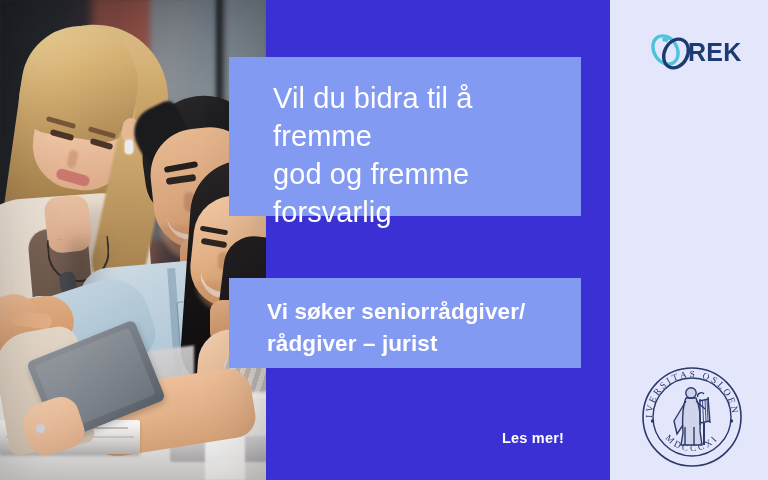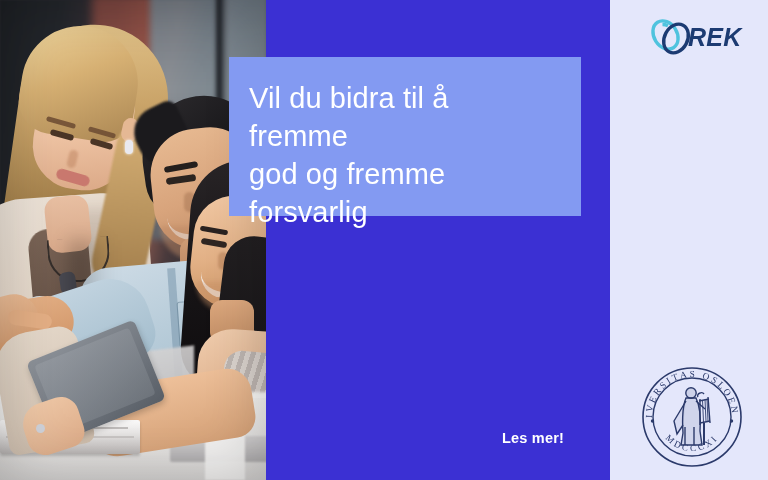--- a/index.html
+++ b/index.html
@@ -344,21 +344,21 @@
   }
 
   
   .panel {
     position: absolute;
     background: #839AF2;
     box-sizing: border-box;
   }
   .panel-headline {
     left: 229px; top: 57px; width: 352px; height: 159px;
-    padding: 22px 26px 0 20px;
+    padding: 22px 26px 0 44px;
   }
   .panel-headline .txt {
     color: #ffffff;
     font-size: 29px;
     line-height: 38px;
     font-weight: 400;
     letter-spacing: .1px;
   }
   .panel-job {
     left: 229px; top: 278px; width: 352px; height: 90px;
@@ -377,22 +377,22 @@
     left: 502px; top: 430px;
     color: #ffffff;
     font-size: 14.5px;
     font-weight: bold;
     letter-spacing: .2px;
   }
 
   
   .rek {
     position: absolute;
-    left: 648px; top: 17px;
-    width: 92px; height: 40px; font-style: italic;
+    left: 648px; top: 32px;
+    width: 92px; height: 40px;
   }
   .rek-text {
     position: absolute;
     left: 40px; top: 6px;
     color: #1C3B72;
     font-size: 25px;
     font-weight: bold;
     letter-spacing: .3px;
   }
 
@@ -496,20 +496,24 @@
 
   <div class="mid"></div>
 
   <div class="side"></div>
 
   <div class="panel panel-headline">
     <div class="txt">Vil du bidra til å fremme</div>
     <div class="txt">god og fremme forsvarlig</div>
   </div>
 
+  <div class="panel panel-job">
+    <div class="txt">Vi søker seniorrådgiver/</div>
+    <div class="txt">rådgiver – jurist</div>
+  </div>
 
   <div class="cta">Les mer!</div>
 
   <div class="rek">
     <svg width="92" height="40" viewBox="0 0 92 40">
       <ellipse cx="17.5" cy="18" rx="11.5" ry="15" transform="rotate(-32 17.5 18)" fill="none" stroke="#4FC3DE" stroke-width="3.4"></ellipse>
       <ellipse cx="28" cy="21.5" rx="11.5" ry="15" transform="rotate(28 28 21.5)" fill="none" stroke="#1C3B72" stroke-width="3.4"></ellipse>
       <path d="M20.5 7.5 A11.5 15 0 0 1 24.5 11.5" transform="rotate(-32 17.5 18)" fill="none" stroke="#4FC3DE" stroke-width="3.4"></path>
     </svg>
     <span class="rek-text">REK</span>

